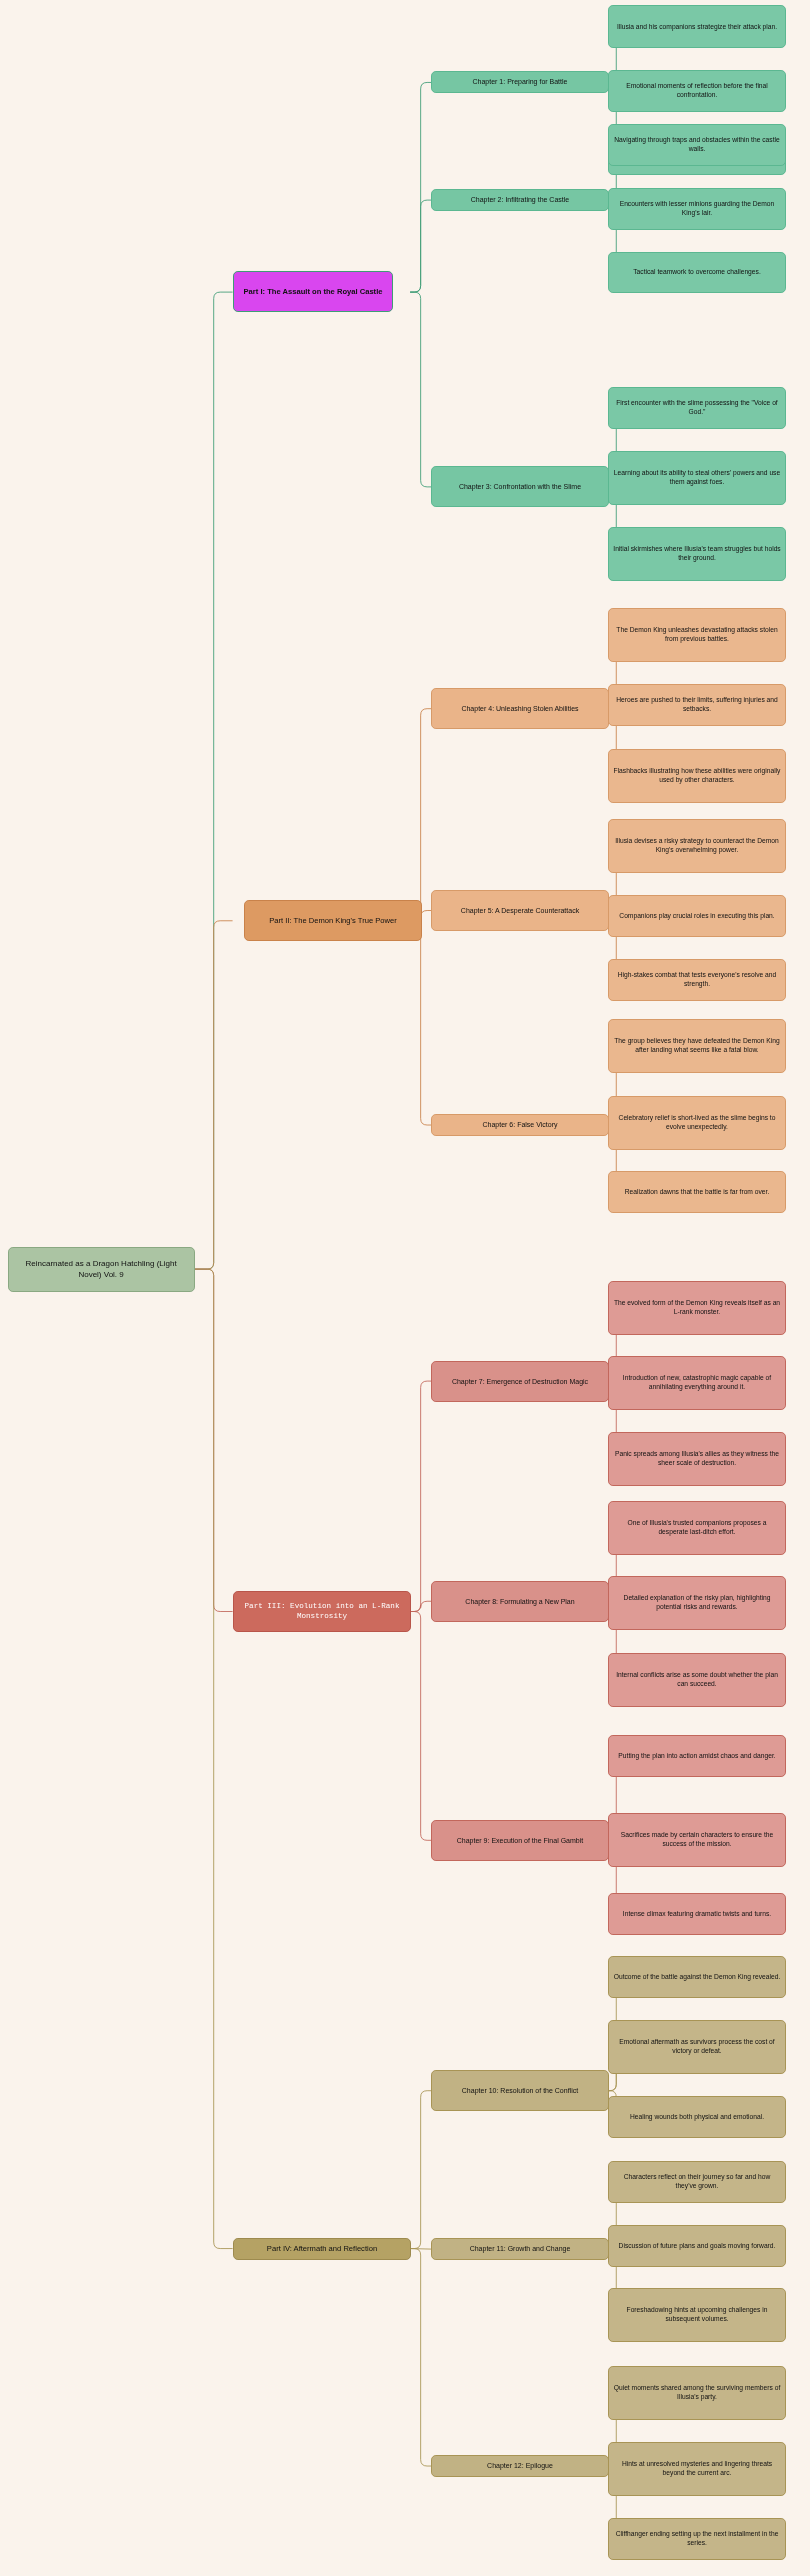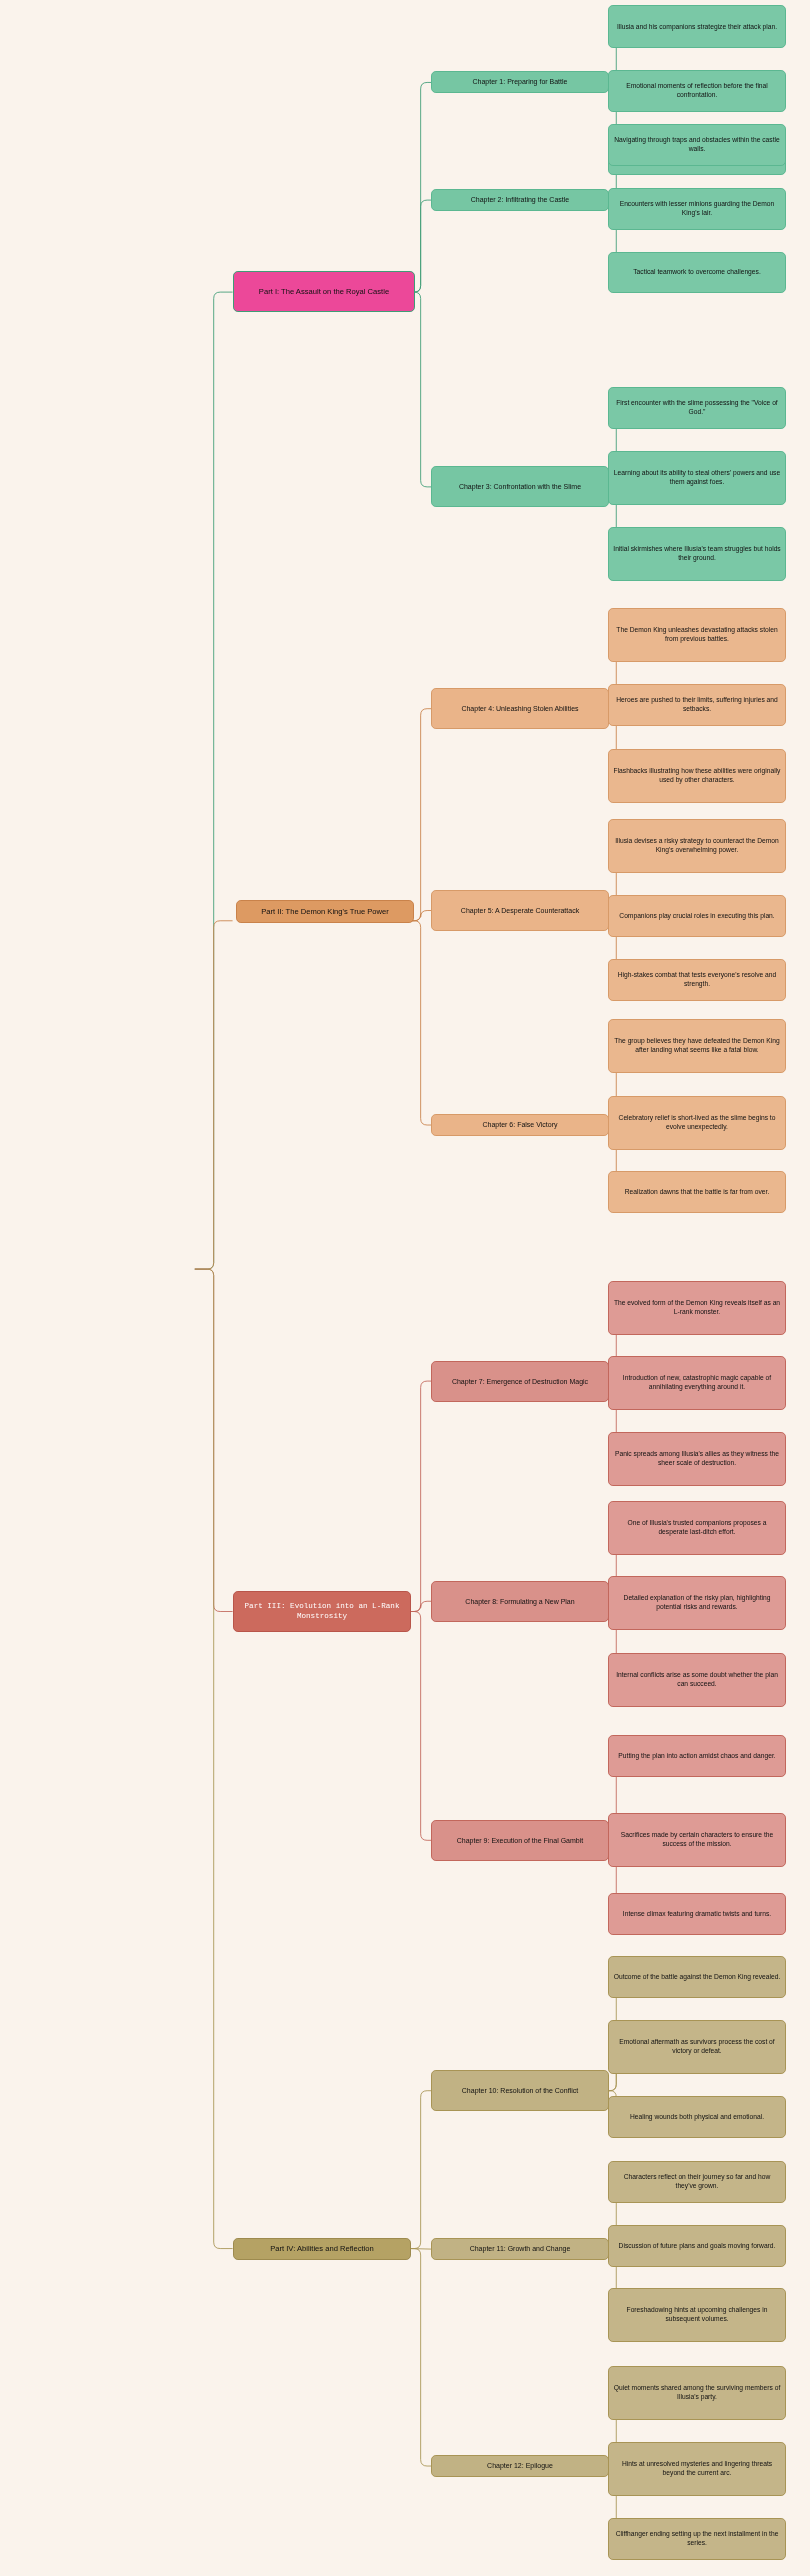--- a/index.html
+++ b/index.html
@@ -66,34 +66,35 @@
       <path d="M 1128 3874 H 1130 Q 1142 3874 1142 3886 V 3910 Q 1142 3922 1154 3922 H 1127" fill="none" stroke="#a89455" stroke-width="1.6"></path>
       <path d="M 760 4166.5 L 799 4167.5" fill="none" stroke="#a89455" stroke-width="1.6"></path>
       <path d="M 1128 4167.5 H 1130 Q 1142 4167.5 1142 4155.5 V 4055 Q 1142 4043 1154 4043 H 1127" fill="none" stroke="#a89455" stroke-width="1.6"></path>
       <path d="M 1128 4167.5 H 1130 Q 1142 4167.5 1142 4155.5 V 4173 Q 1142 4161 1154 4161 H 1127" fill="none" stroke="#a89455" stroke-width="1.6"></path>
       <path d="M 1128 4167.5 H 1130 Q 1142 4167.5 1142 4179.5 V 4278 Q 1142 4290 1154 4290 H 1127" fill="none" stroke="#a89455" stroke-width="1.6"></path>
       <path d="M 760 4166.5 H 767.5 Q 779.5 4166.5 779.5 4178.5 V 4557.5 Q 779.5 4569.5 791.5 4569.5 H 799" fill="none" stroke="#a89455" stroke-width="1.6"></path>
       <path d="M 1128 4569.5 H 1130 Q 1142 4569.5 1142 4557.5 V 4445 Q 1142 4433 1154 4433 H 1127" fill="none" stroke="#a89455" stroke-width="1.6"></path>
       <path d="M 1128 4569.5 H 1130 Q 1142 4569.5 1142 4581.5 V 4562 Q 1142 4574 1154 4574 H 1127" fill="none" stroke="#a89455" stroke-width="1.6"></path>
       <path d="M 1128 4569.5 H 1130 Q 1142 4569.5 1142 4581.5 V 4692 Q 1142 4704 1154 4704 H 1127" fill="none" stroke="#a89455" stroke-width="1.6"></path>
     </svg>
-    <div class="node part" style="left: 233px; top: 271px; width: 182px; height: 41px; background: #ec4899; border: 0.5px solid rgb(63, 156, 118); color: rgb(17, 17, 17);">Part I: The Assault on the Royal Castle</div>
+<div class="node root" style="left: 7.6px; top: 1247px; width: 187px; height: 45px; background: rgb(171, 196, 163); border: 0.5px solid rgb(138, 168, 130); color: rgb(17, 17, 17);">Reincarnated as a Dragon Hatchling (Light Novel) Vol. 9</div>
+    <div class="node part" style="left: 233px; top: 271px; width: 160px; height: 41px; background: #d946ef; border: 0.5px solid rgb(63, 156, 118); color: rgb(17, 17, 17); font-weight: bold;">Part I: The Assault on the Royal Castle</div>
     <div class="node chapter" style="left: 431px; top: 71px; width: 178px; height: 22px; background: rgb(118, 198, 163); border: 0.5px solid rgb(91, 183, 145); color: rgb(17, 17, 17);">Chapter 1: Preparing for Battle</div>
     <div class="node leaf" style="left: 608px; top: 5.4px; width: 178px; height: 43px; background: rgb(122, 200, 166); border: 0.5px solid rgb(91, 183, 145); color: rgb(17, 17, 17);">Illusia and his companions strategize their attack plan.</div>
     <div class="node leaf" style="left: 608px; top: 70px; width: 178px; height: 42px; background: rgb(122, 200, 166); border: 0.5px solid rgb(91, 183, 145); color: rgb(17, 17, 17);">Emotional moments of reflection before the final confrontation.</div>
     <div class="node leaf" style="left: 608px; top: 134px; width: 178px; height: 41px; background: rgb(122, 200, 166); border: 0.5px solid rgb(91, 183, 145); color: rgb(17, 17, 17);">Strengthening bonds between party members.</div>
     <div class="node chapter" style="left: 431px; top: 189px; width: 178px; height: 22px; background: rgb(118, 198, 163); border: 0.5px solid rgb(91, 183, 145); color: rgb(17, 17, 17);">Chapter 2: Infiltrating the Castle</div>
     <div class="node leaf" style="left: 608px; top: 124px; width: 178px; height: 42px; background: rgb(122, 200, 166); border: 0.5px solid rgb(91, 183, 145); color: rgb(17, 17, 17);">Navigating through traps and obstacles within the castle walls.</div>
     <div class="node leaf" style="left: 608px; top: 188px; width: 178px; height: 42px; background: rgb(122, 200, 166); border: 0.5px solid rgb(91, 183, 145); color: rgb(17, 17, 17);">Encounters with lesser minions guarding the Demon King's lair.</div>
     <div class="node leaf" style="left: 608px; top: 252px; width: 178px; height: 41px; background: rgb(122, 200, 166); border: 0.5px solid rgb(91, 183, 145); color: rgb(17, 17, 17);">Tactical teamwork to overcome challenges.</div>
     <div class="node chapter" style="left: 431px; top: 466px; width: 178px; height: 41px; background: rgb(118, 198, 163); border: 0.5px solid rgb(91, 183, 145); color: rgb(17, 17, 17);">Chapter 3: Confrontation with the Slime</div>
     <div class="node leaf" style="left: 608px; top: 387px; width: 178px; height: 42px; background: rgb(122, 200, 166); border: 0.5px solid rgb(91, 183, 145); color: rgb(17, 17, 17);">First encounter with the slime possessing the "Voice of God."</div>
     <div class="node leaf" style="left: 608px; top: 451px; width: 178px; height: 54px; background: rgb(122, 200, 166); border: 0.5px solid rgb(91, 183, 145); color: rgb(17, 17, 17);">Learning about its ability to steal others' powers and use them against foes.</div>
     <div class="node leaf" style="left: 608px; top: 527px; width: 178px; height: 54px; background: rgb(122, 200, 166); border: 0.5px solid rgb(91, 183, 145); color: rgb(17, 17, 17);">Initial skirmishes where Illusia's team struggles but holds their ground.</div>
-    <div class="node part" style="left: 236px; top: 900px; width: 178px; height: 23px; background: rgb(221, 154, 98); border: 0.5px solid rgb(201, 130, 74); color: rgb(17, 17, 17);">Part II: The Demon King's True Power</div>
+    <div class="node part" style="left: 244px; top: 900px; width: 178px; height: 41px; background: rgb(221, 154, 98); border: 0.5px solid rgb(201, 130, 74); color: rgb(17, 17, 17);">Part II: The Demon King's True Power</div>
     <div class="node chapter" style="left: 431px; top: 688px; width: 178px; height: 41px; background: rgb(234, 180, 137); border: 0.5px solid rgb(215, 154, 104); color: rgb(17, 17, 17);">Chapter 4: Unleashing Stolen Abilities</div>
     <div class="node leaf" style="left: 608px; top: 608px; width: 178px; height: 54px; background: rgb(234, 183, 142); border: 0.5px solid rgb(215, 154, 104); color: rgb(17, 17, 17);">The Demon King unleashes devastating attacks stolen from previous battles.</div>
     <div class="node leaf" style="left: 608px; top: 684px; width: 178px; height: 42px; background: rgb(234, 183, 142); border: 0.5px solid rgb(215, 154, 104); color: rgb(17, 17, 17);">Heroes are pushed to their limits, suffering injuries and setbacks.</div>
     <div class="node leaf" style="left: 608px; top: 749px; width: 178px; height: 54px; background: rgb(234, 183, 142); border: 0.5px solid rgb(215, 154, 104); color: rgb(17, 17, 17);">Flashbacks illustrating how these abilities were originally used by other characters.</div>
     <div class="node chapter" style="left: 431px; top: 890px; width: 178px; height: 41px; background: rgb(234, 180, 137); border: 0.5px solid rgb(215, 154, 104); color: rgb(17, 17, 17);">Chapter 5: A Desperate Counterattack</div>
     <div class="node leaf" style="left: 608px; top: 819px; width: 178px; height: 54px; background: rgb(234, 183, 142); border: 0.5px solid rgb(215, 154, 104); color: rgb(17, 17, 17);">Illusia devises a risky strategy to counteract the Demon King's overwhelming power.</div>
     <div class="node leaf" style="left: 608px; top: 895px; width: 178px; height: 42px; background: rgb(234, 183, 142); border: 0.5px solid rgb(215, 154, 104); color: rgb(17, 17, 17);">Companions play crucial roles in executing this plan.</div>
     <div class="node leaf" style="left: 608px; top: 959px; width: 178px; height: 42px; background: rgb(234, 183, 142); border: 0.5px solid rgb(215, 154, 104); color: rgb(17, 17, 17);">High-stakes combat that tests everyone's resolve and strength.</div>
     <div class="node chapter" style="left: 431px; top: 1114px; width: 178px; height: 22px; background: rgb(234, 180, 137); border: 0.5px solid rgb(215, 154, 104); color: rgb(17, 17, 17);">Chapter 6: False Victory</div>
     <div class="node leaf" style="left: 608px; top: 1019px; width: 178px; height: 54px; background: rgb(234, 183, 142); border: 0.5px solid rgb(215, 154, 104); color: rgb(17, 17, 17);">The group believes they have defeated the Demon King after landing what seems like a fatal blow.</div>
@@ -105,21 +106,21 @@
     <div class="node leaf" style="left: 608px; top: 1356px; width: 178px; height: 54px; background: rgb(222, 155, 149); border: 0.5px solid rgb(194, 103, 92); color: rgb(17, 17, 17);">Introduction of new, catastrophic magic capable of annihilating everything around it.</div>
     <div class="node leaf" style="left: 608px; top: 1432px; width: 178px; height: 54px; background: rgb(222, 155, 149); border: 0.5px solid rgb(194, 103, 92); color: rgb(17, 17, 17);">Panic spreads among Illusia's allies as they witness the sheer scale of destruction.</div>
     <div class="node chapter" style="left: 431px; top: 1581px; width: 178px; height: 41px; background: rgb(217, 145, 138); border: 0.5px solid rgb(194, 103, 92); color: rgb(17, 17, 17);">Chapter 8: Formulating a New Plan</div>
     <div class="node leaf" style="left: 608px; top: 1501px; width: 178px; height: 54px; background: rgb(222, 155, 149); border: 0.5px solid rgb(194, 103, 92); color: rgb(17, 17, 17);">One of Illusia's trusted companions proposes a desperate last-ditch effort.</div>
     <div class="node leaf" style="left: 608px; top: 1576px; width: 178px; height: 54px; background: rgb(222, 155, 149); border: 0.5px solid rgb(194, 103, 92); color: rgb(17, 17, 17);">Detailed explanation of the risky plan, highlighting potential risks and rewards.</div>
     <div class="node leaf" style="left: 608px; top: 1653px; width: 178px; height: 54px; background: rgb(222, 155, 149); border: 0.5px solid rgb(194, 103, 92); color: rgb(17, 17, 17);">Internal conflicts arise as some doubt whether the plan can succeed.</div>
     <div class="node chapter" style="left: 431px; top: 1820px; width: 178px; height: 41px; background: rgb(217, 145, 138); border: 0.5px solid rgb(194, 103, 92); color: rgb(17, 17, 17);">Chapter 9: Execution of the Final Gambit</div>
     <div class="node leaf" style="left: 608px; top: 1735px; width: 178px; height: 42px; background: rgb(222, 155, 149); border: 0.5px solid rgb(194, 103, 92); color: rgb(17, 17, 17);">Putting the plan into action amidst chaos and danger.</div>
     <div class="node leaf" style="left: 608px; top: 1813px; width: 178px; height: 54px; background: rgb(222, 155, 149); border: 0.5px solid rgb(194, 103, 92); color: rgb(17, 17, 17);">Sacrifices made by certain characters to ensure the success of the mission.</div>
     <div class="node leaf" style="left: 608px; top: 1893px; width: 178px; height: 42px; background: rgb(222, 155, 149); border: 0.5px solid rgb(194, 103, 92); color: rgb(17, 17, 17);">Intense climax featuring dramatic twists and turns.</div>
-    <div class="node part" style="left: 233px; top: 2238px; width: 178px; height: 22px; background: rgb(181, 162, 100); border: 0.5px solid rgb(157, 138, 78); color: rgb(17, 17, 17);">Part IV: Abilities and Reflection</div>
+    <div class="node part" style="left: 233px; top: 2238px; width: 178px; height: 22px; background: rgb(181, 162, 100); border: 0.5px solid rgb(157, 138, 78); color: rgb(17, 17, 17);">Part IV: Aftermath and Reflection</div>
     <div class="node chapter" style="left: 431px; top: 2070px; width: 178px; height: 41px; background: rgb(193, 178, 132); border: 0.5px solid rgb(168, 148, 85); color: rgb(17, 17, 17);">Chapter 10: Resolution of the Conflict</div>
     <div class="node leaf" style="left: 608px; top: 1956px; width: 178px; height: 42px; background: rgb(196, 181, 137); border: 0.5px solid rgb(168, 148, 85); color: rgb(17, 17, 17);">Outcome of the battle against the Demon King revealed.</div>
     <div class="node leaf" style="left: 608px; top: 2020px; width: 178px; height: 54px; background: rgb(196, 181, 137); border: 0.5px solid rgb(168, 148, 85); color: rgb(17, 17, 17);">Emotional aftermath as survivors process the cost of victory or defeat.</div>
     <div class="node leaf" style="left: 608px; top: 2096px; width: 178px; height: 42px; background: rgb(196, 181, 137); border: 0.5px solid rgb(168, 148, 85); color: rgb(17, 17, 17);">Healing wounds both physical and emotional.</div>
     <div class="node chapter" style="left: 431px; top: 2238px; width: 178px; height: 22px; background: rgb(193, 178, 132); border: 0.5px solid rgb(168, 148, 85); color: rgb(17, 17, 17);">Chapter 11: Growth and Change</div>
     <div class="node leaf" style="left: 608px; top: 2161px; width: 178px; height: 42px; background: rgb(196, 181, 137); border: 0.5px solid rgb(168, 148, 85); color: rgb(17, 17, 17);">Characters reflect on their journey so far and how they've grown.</div>
     <div class="node leaf" style="left: 608px; top: 2225px; width: 178px; height: 42px; background: rgb(196, 181, 137); border: 0.5px solid rgb(168, 148, 85); color: rgb(17, 17, 17);">Discussion of future plans and goals moving forward.</div>
     <div class="node leaf" style="left: 608px; top: 2288px; width: 178px; height: 54px; background: rgb(196, 181, 137); border: 0.5px solid rgb(168, 148, 85); color: rgb(17, 17, 17);">Foreshadowing hints at upcoming challenges in subsequent volumes.</div>
     <div class="node chapter" style="left: 431px; top: 2455px; width: 178px; height: 22px; background: rgb(193, 178, 132); border: 0.5px solid rgb(168, 148, 85); color: rgb(17, 17, 17);">Chapter 12: Epilogue</div>
     <div class="node leaf" style="left: 608px; top: 2366px; width: 178px; height: 54px; background: rgb(196, 181, 137); border: 0.5px solid rgb(168, 148, 85); color: rgb(17, 17, 17);">Quiet moments shared among the surviving members of Illusia's party.</div>

